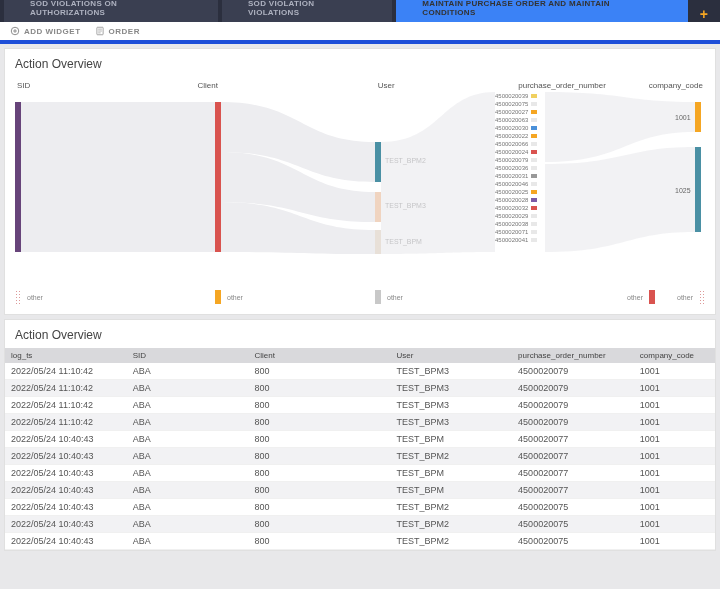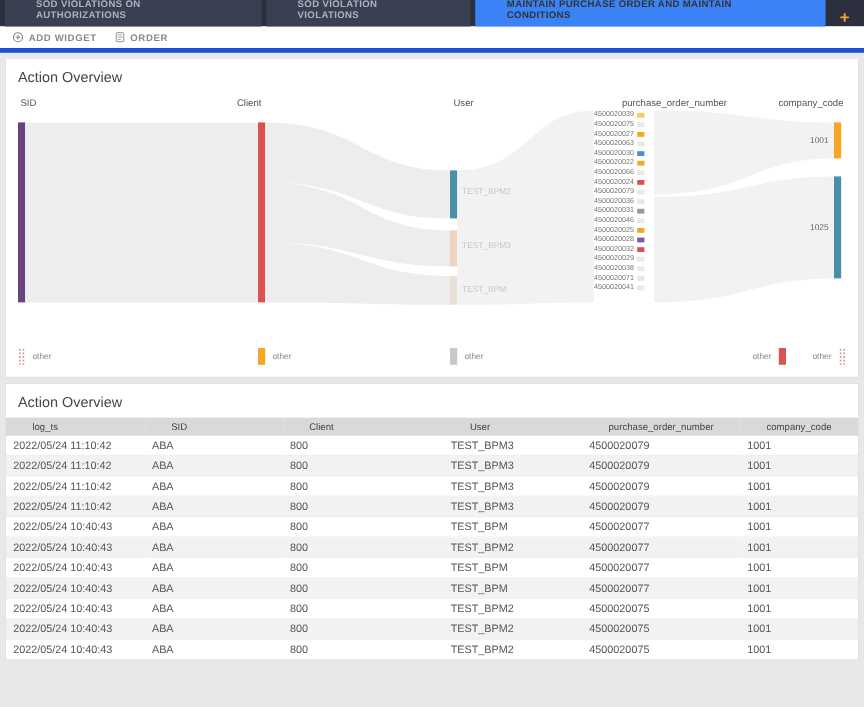--- a/index.html
+++ b/index.html
@@ -20,21 +20,21 @@
 .node { position: absolute; width: 6px; }
 .node-label { position: absolute; font-size: 7px; color: #666; white-space: nowrap; }
 .po-list { position: absolute; left: 480px; top: 0; font-size: 6px; color: #777; line-height: 8px; }
 .po-row { display: flex; align-items: center; gap: 3px; }
 .po-swatch { width: 6px; height: 4px; display: inline-block; }
 .other-row { display: flex; margin-top: 6px; align-items: center; }
 .other-cell { display: flex; align-items: center; gap: 6px; font-size: 7px; color: #888; }
 .other-box { width: 6px; height: 14px; }
 .dotfill { background: radial-gradient(#d99 1px, transparent 1px); background-size: 3px 3px; }
 .table { width: 100%; border-collapse: collapse; font-size: 9px; }
-.table th { background: #d9d9dc; text-align: left; font-weight: 500; color: #444; padding: 3px 22px; font-size: 8px; }
+.table th { background: #d9d9dc; text-align: left; font-weight: 500; color: #444; padding: 3px 6px; font-size: 8px; }
 .table td { padding: 3px 6px; border-bottom: 1px solid #f0f0f0; color: #555; }
 .table tr:nth-child(even) td { background: #f2f2f4; }
 .col-ts { width: 120px; } .col-sid { width: 120px; } .col-client { width: 140px; } .col-user { width: 120px; } .col-po { width: 120px; } .col-cc { width: 80px; }
 </style>
 </head>
 <body>
 
 <div class="tabbar">
   <div class="tab">SOD VIOLATIONS ON AUTHORIZATIONS</div>
   <div class="tab">SOD VIOLATION VIOLATIONS</div>

